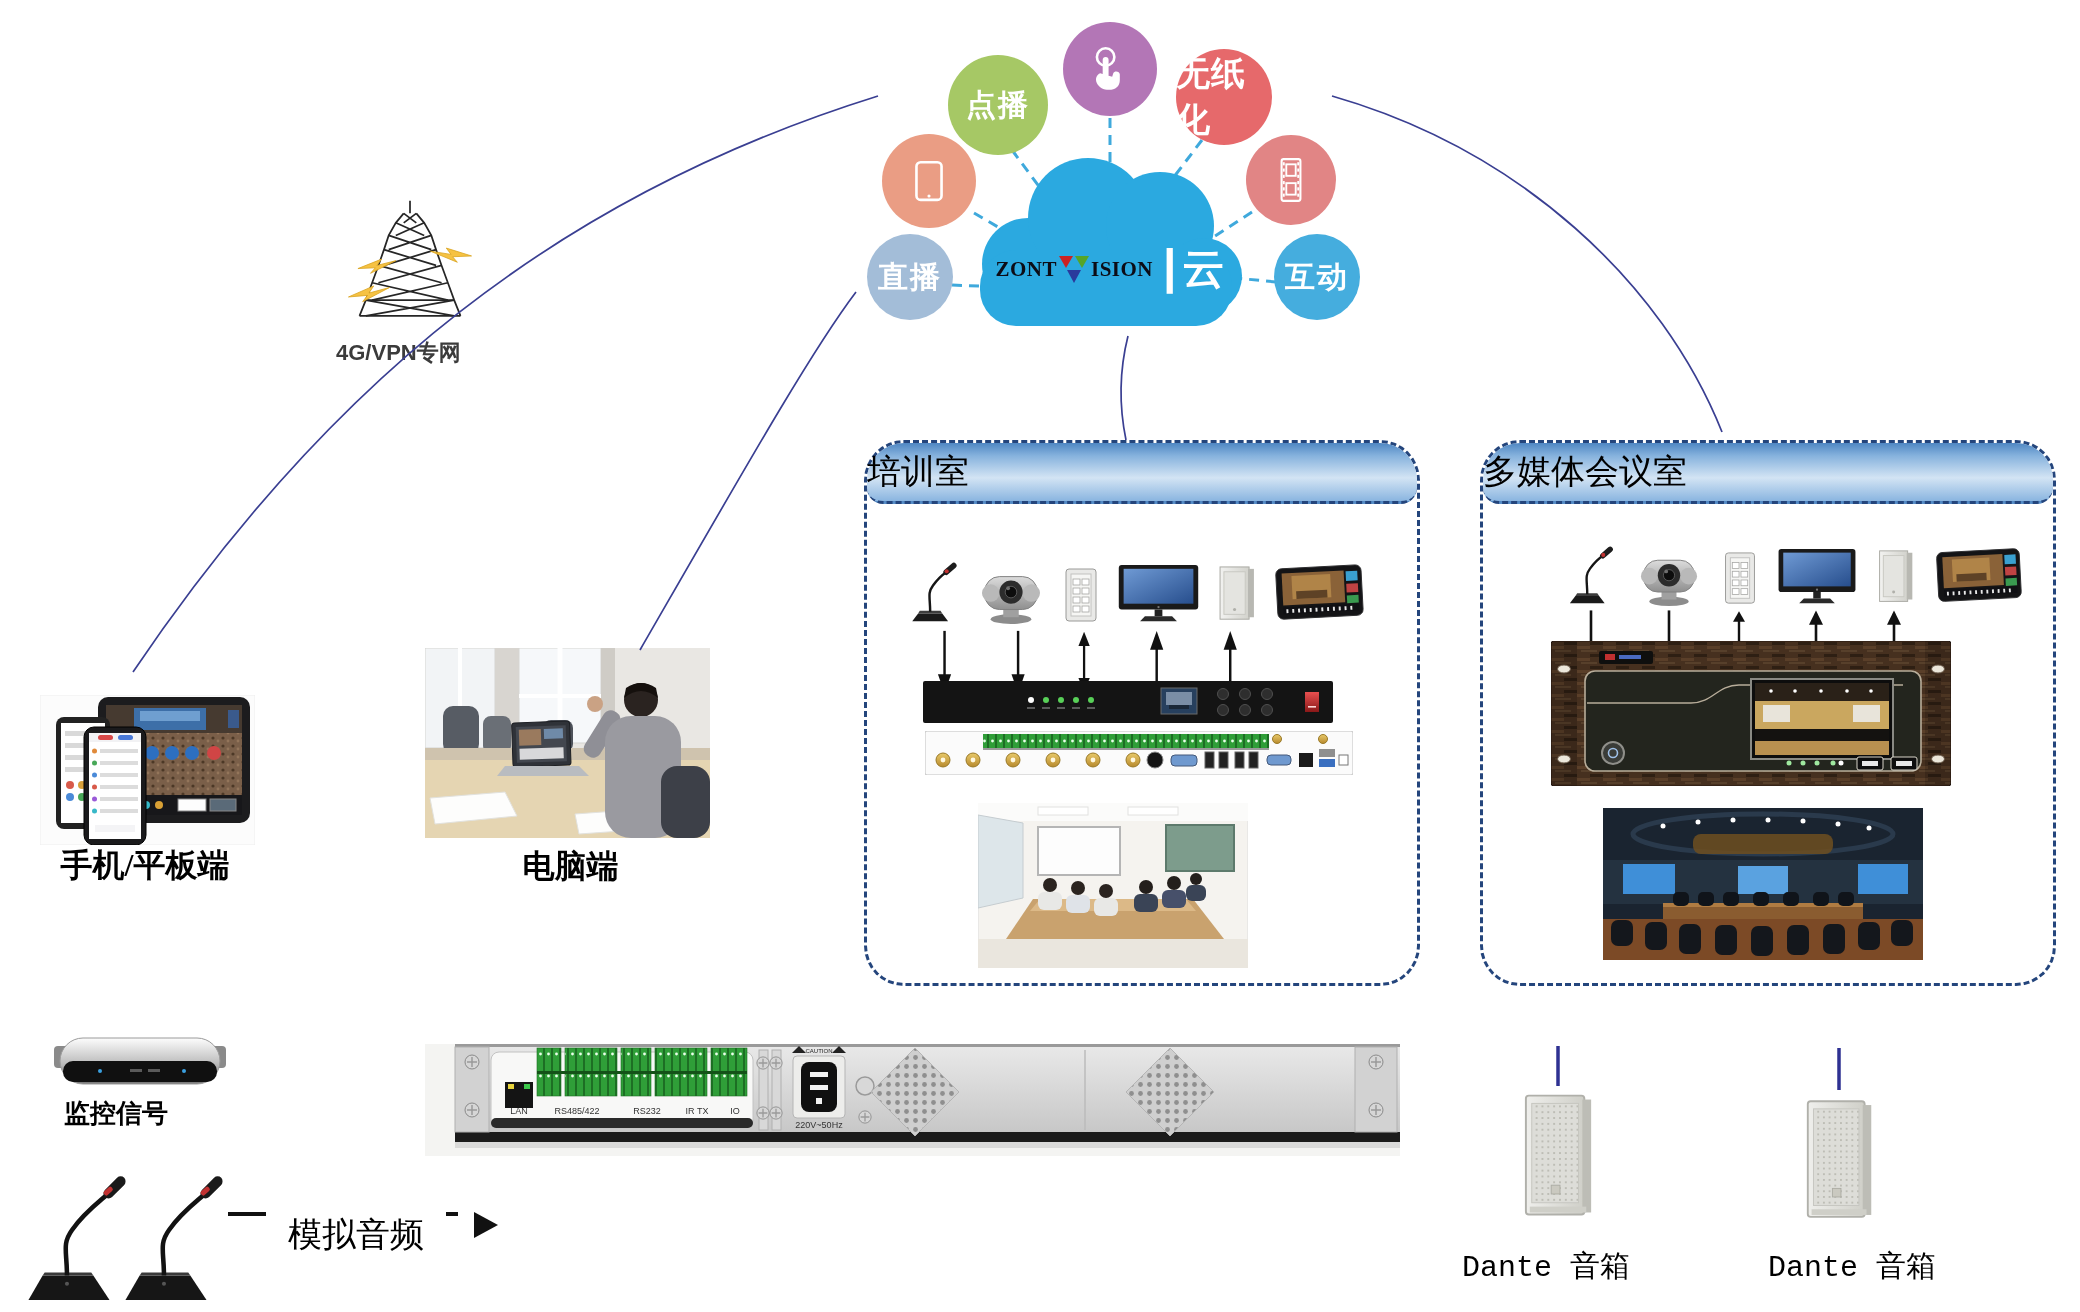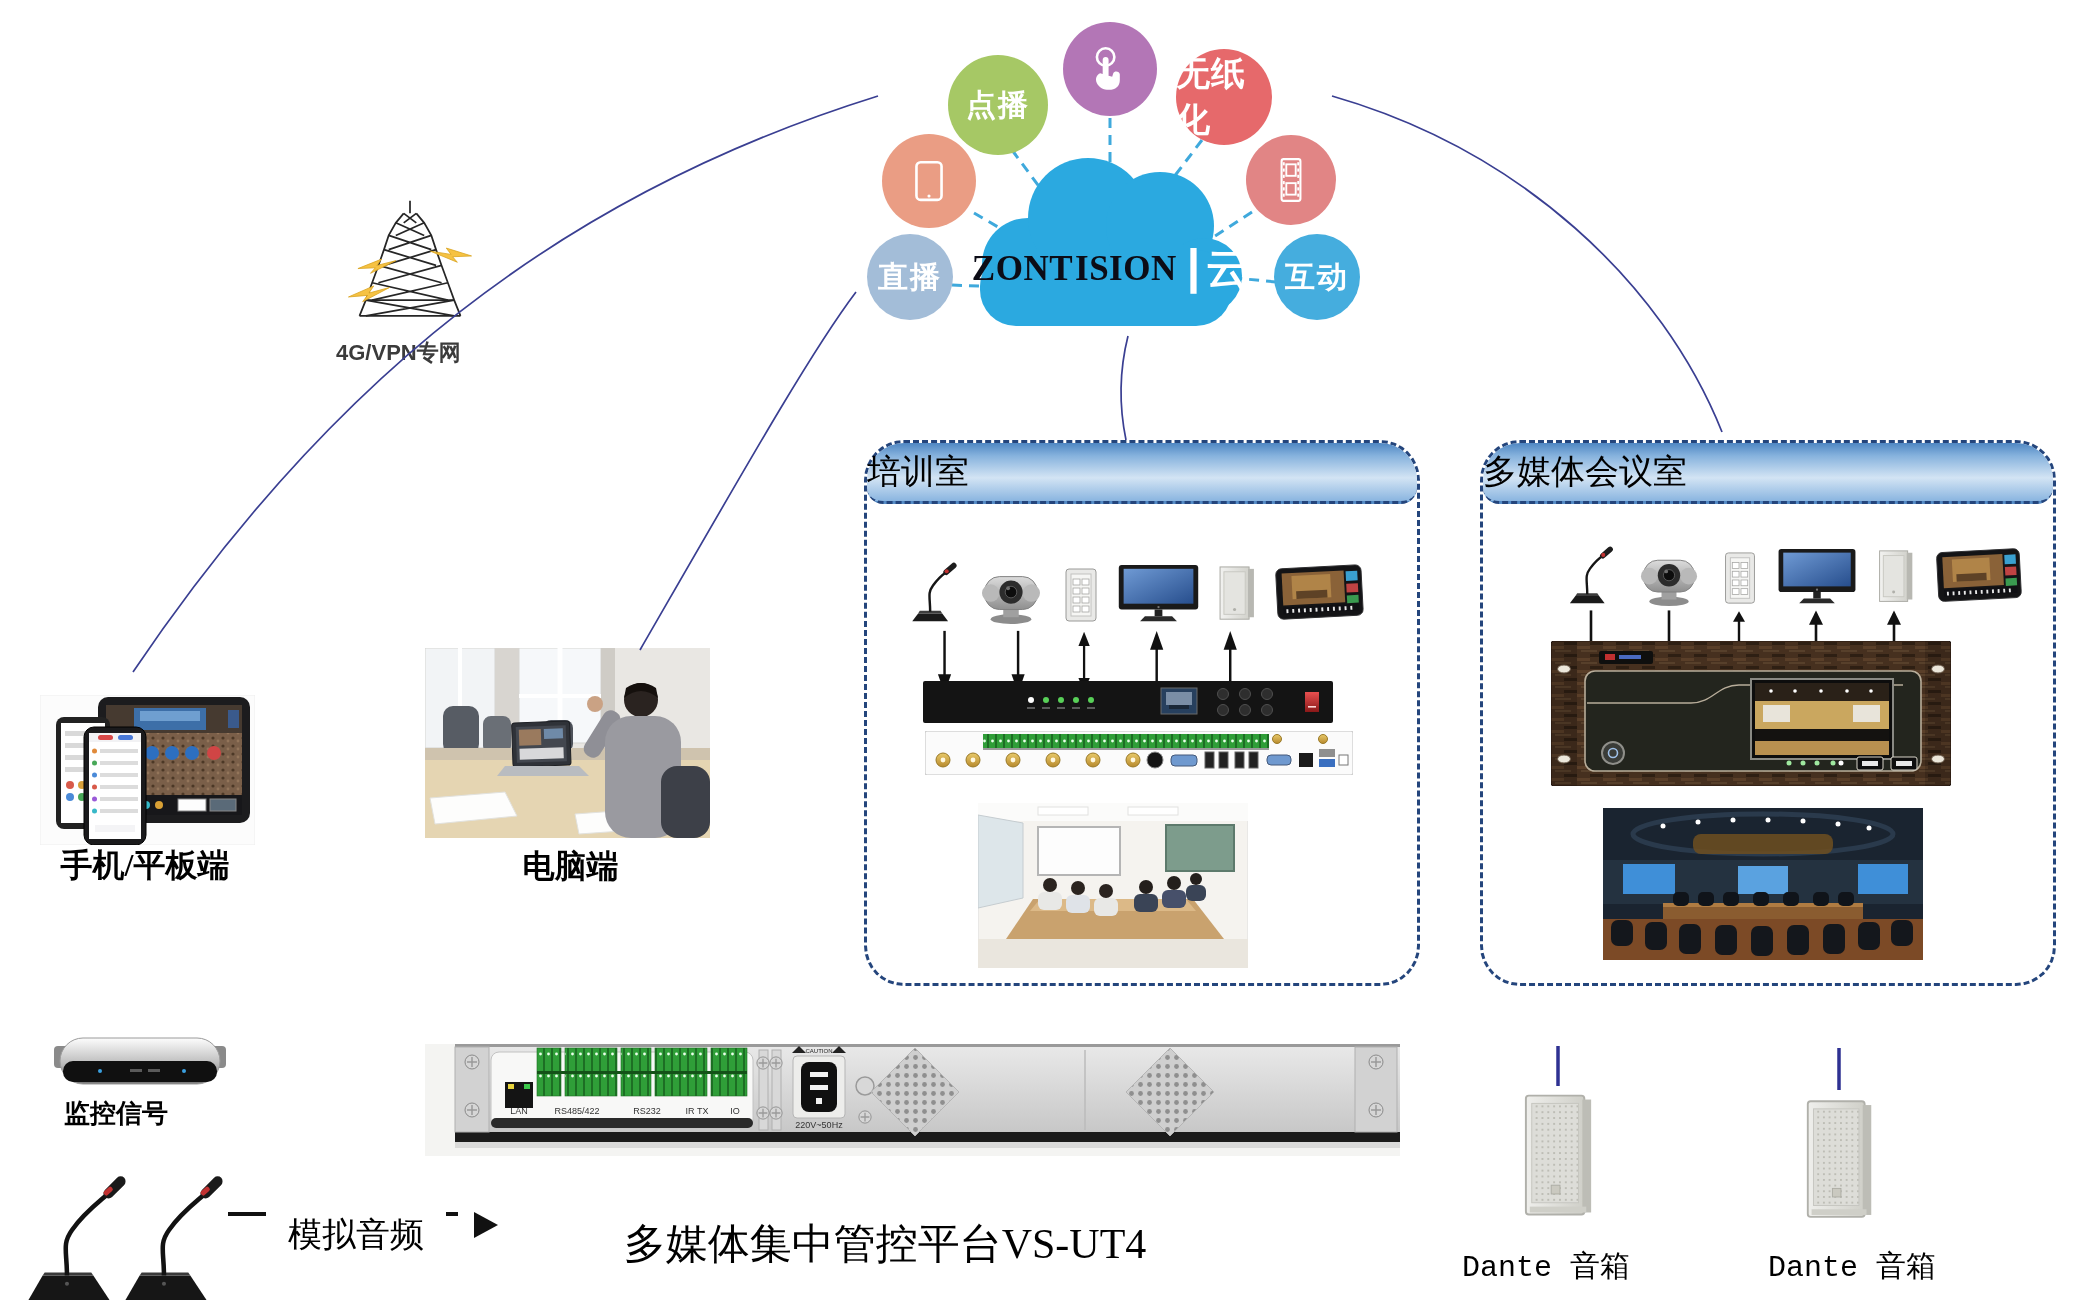--- a/index.html
+++ b/index.html
@@ -8,21 +8,21 @@
   .abs{position:absolute}
   svg{display:block}
   
   .bubble{position:absolute;border-radius:50%;display:flex;align-items:center;justify-content:center}
   .bubble-label{color:#fff;font-weight:700;font-size:30px;letter-spacing:2px;
                 font-family:"Liberation Sans","DejaVu Sans",sans-serif}
   .bubble-label.small{font-size:34px;letter-spacing:1px}
   
   .cloud-logo{position:absolute;display:flex;align-items:center;justify-content:center}
   .brand-txt{font-family:"Liberation Serif","DejaVu Serif",serif;font-weight:700;
-             font-size:35px;color:#0c0c16;letter-spacing:.5px}
+             font-size:21px;color:#0c0c16;letter-spacing:.5px}
   .logo-divider{font-size:48px;font-weight:700;color:#fff;margin:0 6px 6px 10px}
   .cloud-word{font-size:42px;font-weight:700;color:#fff}
   
   .serif-label{position:absolute;font-family:"Liberation Serif","DejaVu Serif",serif;
                color:#000;text-align:center}
   
   .room-box{position:absolute;border:3px dashed #24457c;border-radius:40px;background:#fff}
   .room-header{position:absolute;left:0;right:0;top:0;height:58px;
                border-bottom:3px dashed #24457c;border-radius:37px 37px 16px 16px;
                background:linear-gradient(180deg,#4f87c3 0%,#86b2dd 22%,#d3e4f4 60%,#8ab5e0 100%);
@@ -728,21 +728,20 @@
     <text x="394" y="84" font-family="Liberation Sans, sans-serif" font-size="9" fill="#333" text-anchor="middle">220V~50Hz</text>
     <circle cx="440" cy="42" r="9" fill="#d8d8d8" stroke="#9a9a9a" stroke-width="1.5"></circle>
     <use href="#s-screw" x="433" y="66" width="14" height="14"></use>
     <polygon points="490,4 534,48 490,92 446,48" fill="url(#pDots)" stroke="#b5b5b5"></polygon>
     <polygon points="745,4 789,48 745,92 701,48" fill="url(#pDots)" stroke="#b5b5b5"></polygon>
     <line x1="660" y1="6" x2="660" y2="86" stroke="#bbb" stroke-width="1.5"></line>
     <rect x="930" y="3" width="42" height="85" fill="#d2d2d2" stroke="#b0b0b0"></rect>
     <use href="#s-screw" x="943" y="10" width="16" height="16"></use>
     <use href="#s-screw" x="943" y="58" width="16" height="16"></use>
   </svg>
-  <div class="serif-label" style="left:600px;top:1216px;width:570px;font-size:42px">多媒体集中管控平台VS-UT4</div>
 
   <svg class="abs" style="left:1522px;top:1090px" width="74" height="132" viewBox="0 0 76 132">
       <use href="#s-boxspk"></use>
     </svg>
   <div class="dante-label" style="left:1462px;top:1246px;width:192px">Dante 音箱</div>
 
   <svg class="abs" style="left:1804px;top:1096px" width="72" height="128" viewBox="0 0 76 132">
       <use href="#s-boxspk"></use>
     </svg>
   <div class="dante-label" style="left:1768px;top:1246px;width:192px">Dante 音箱</div>

